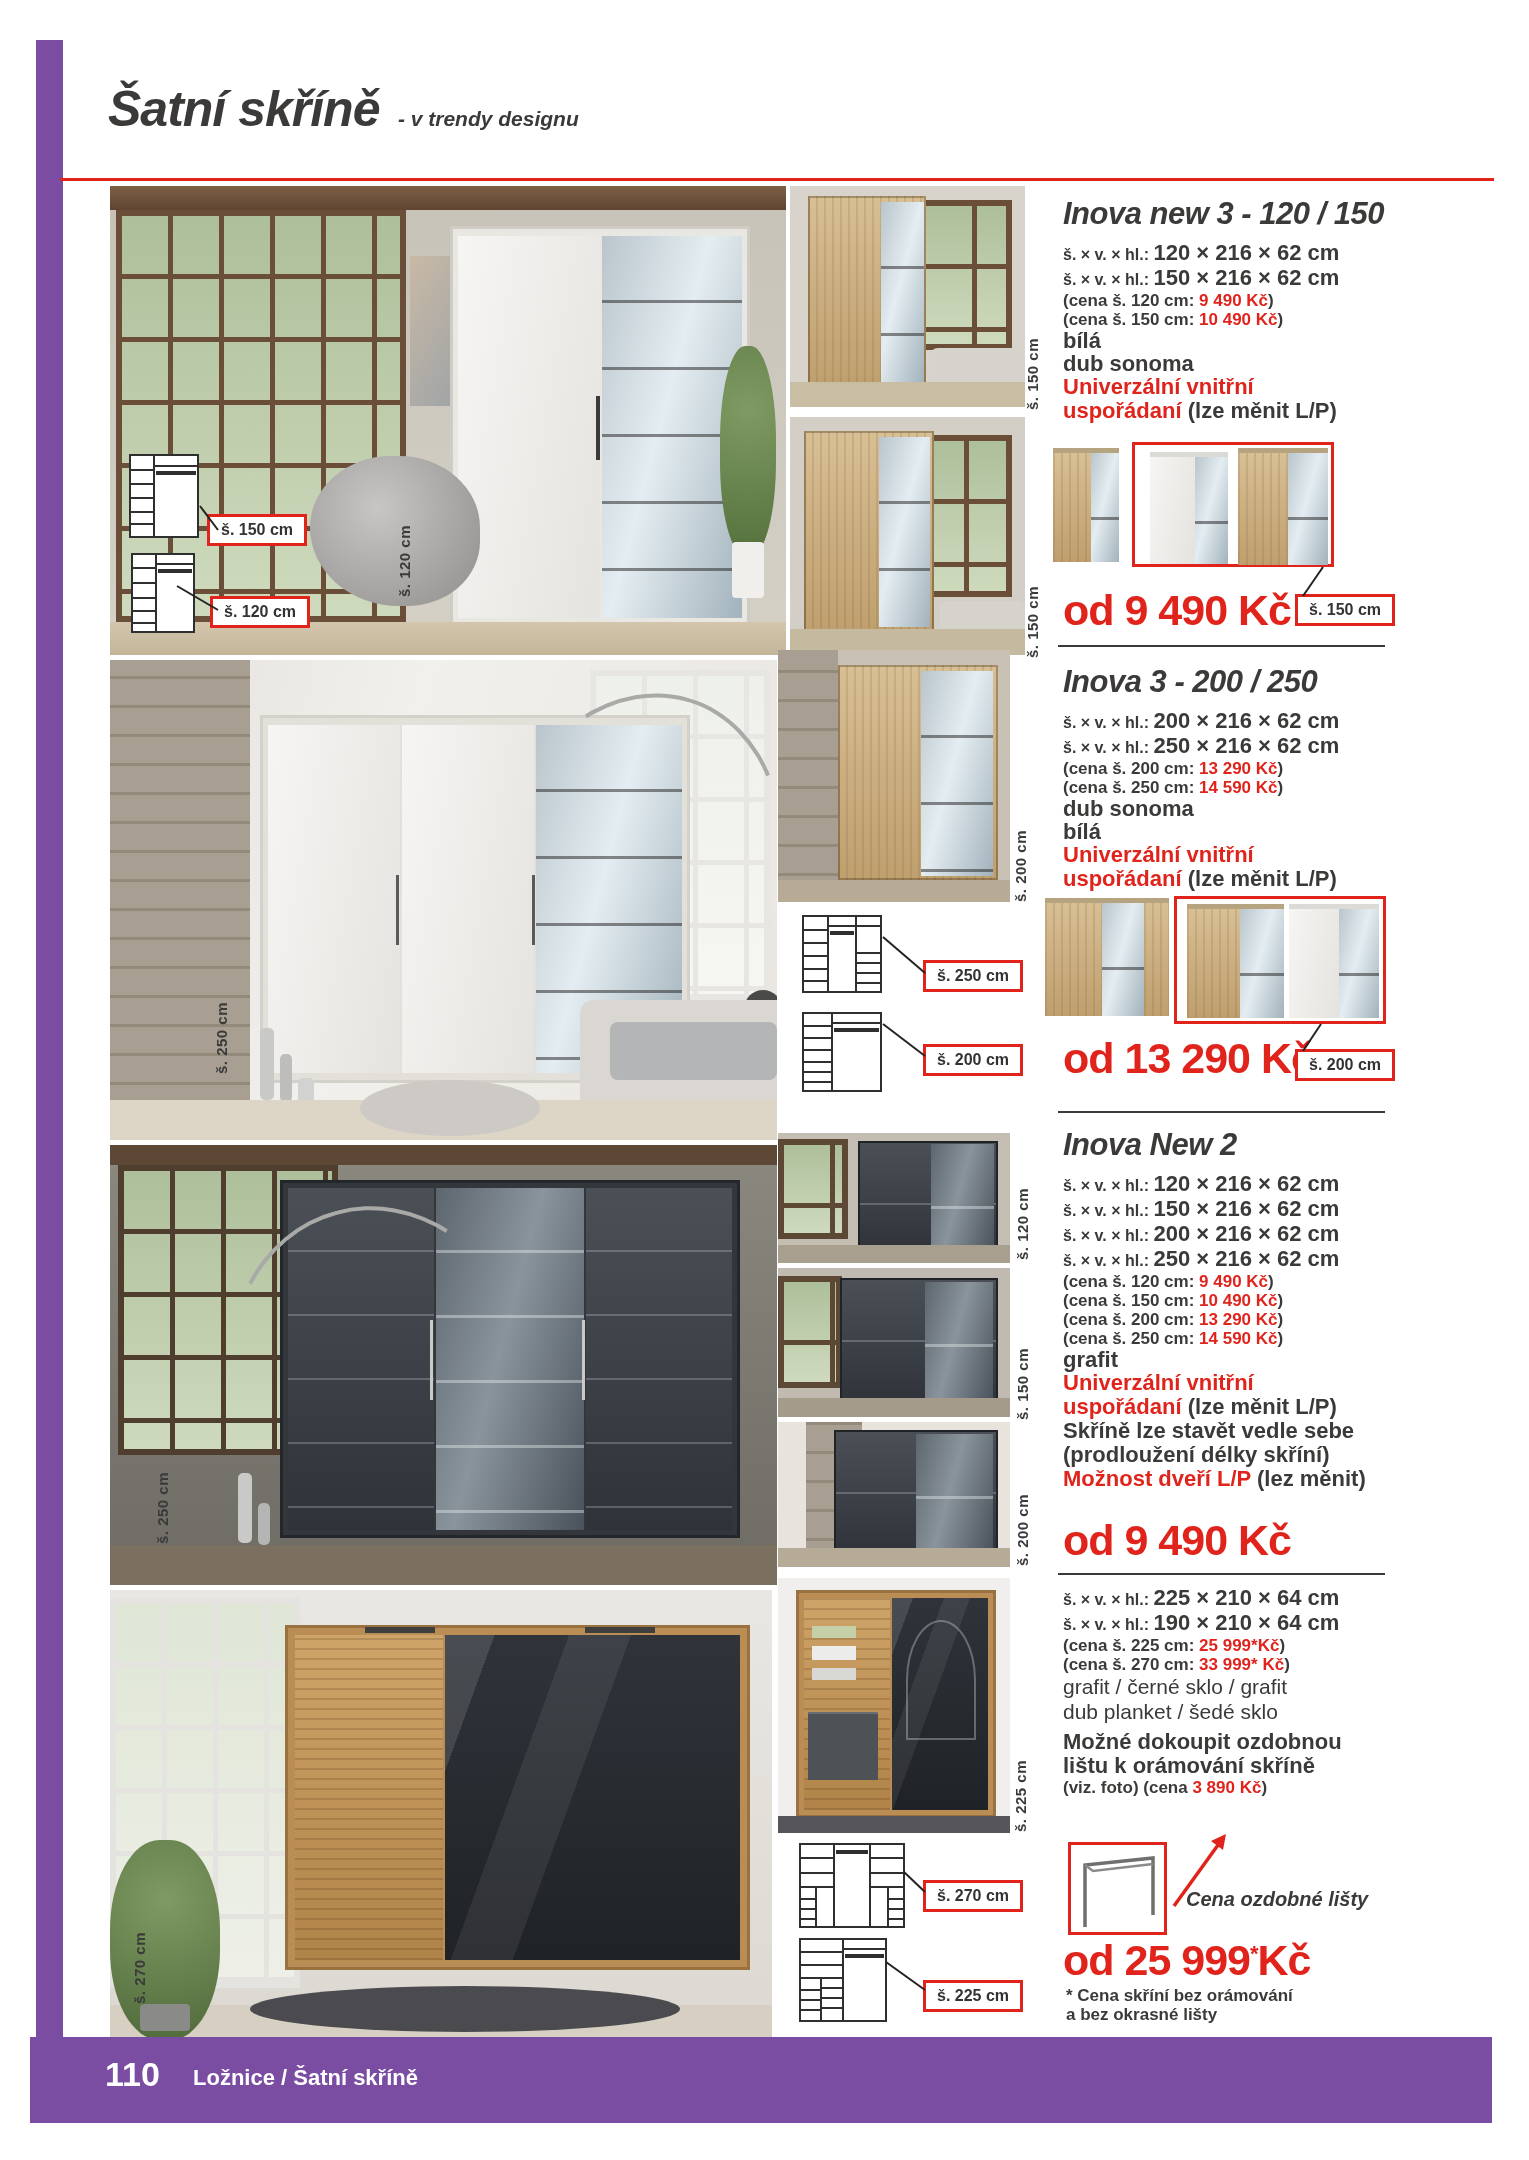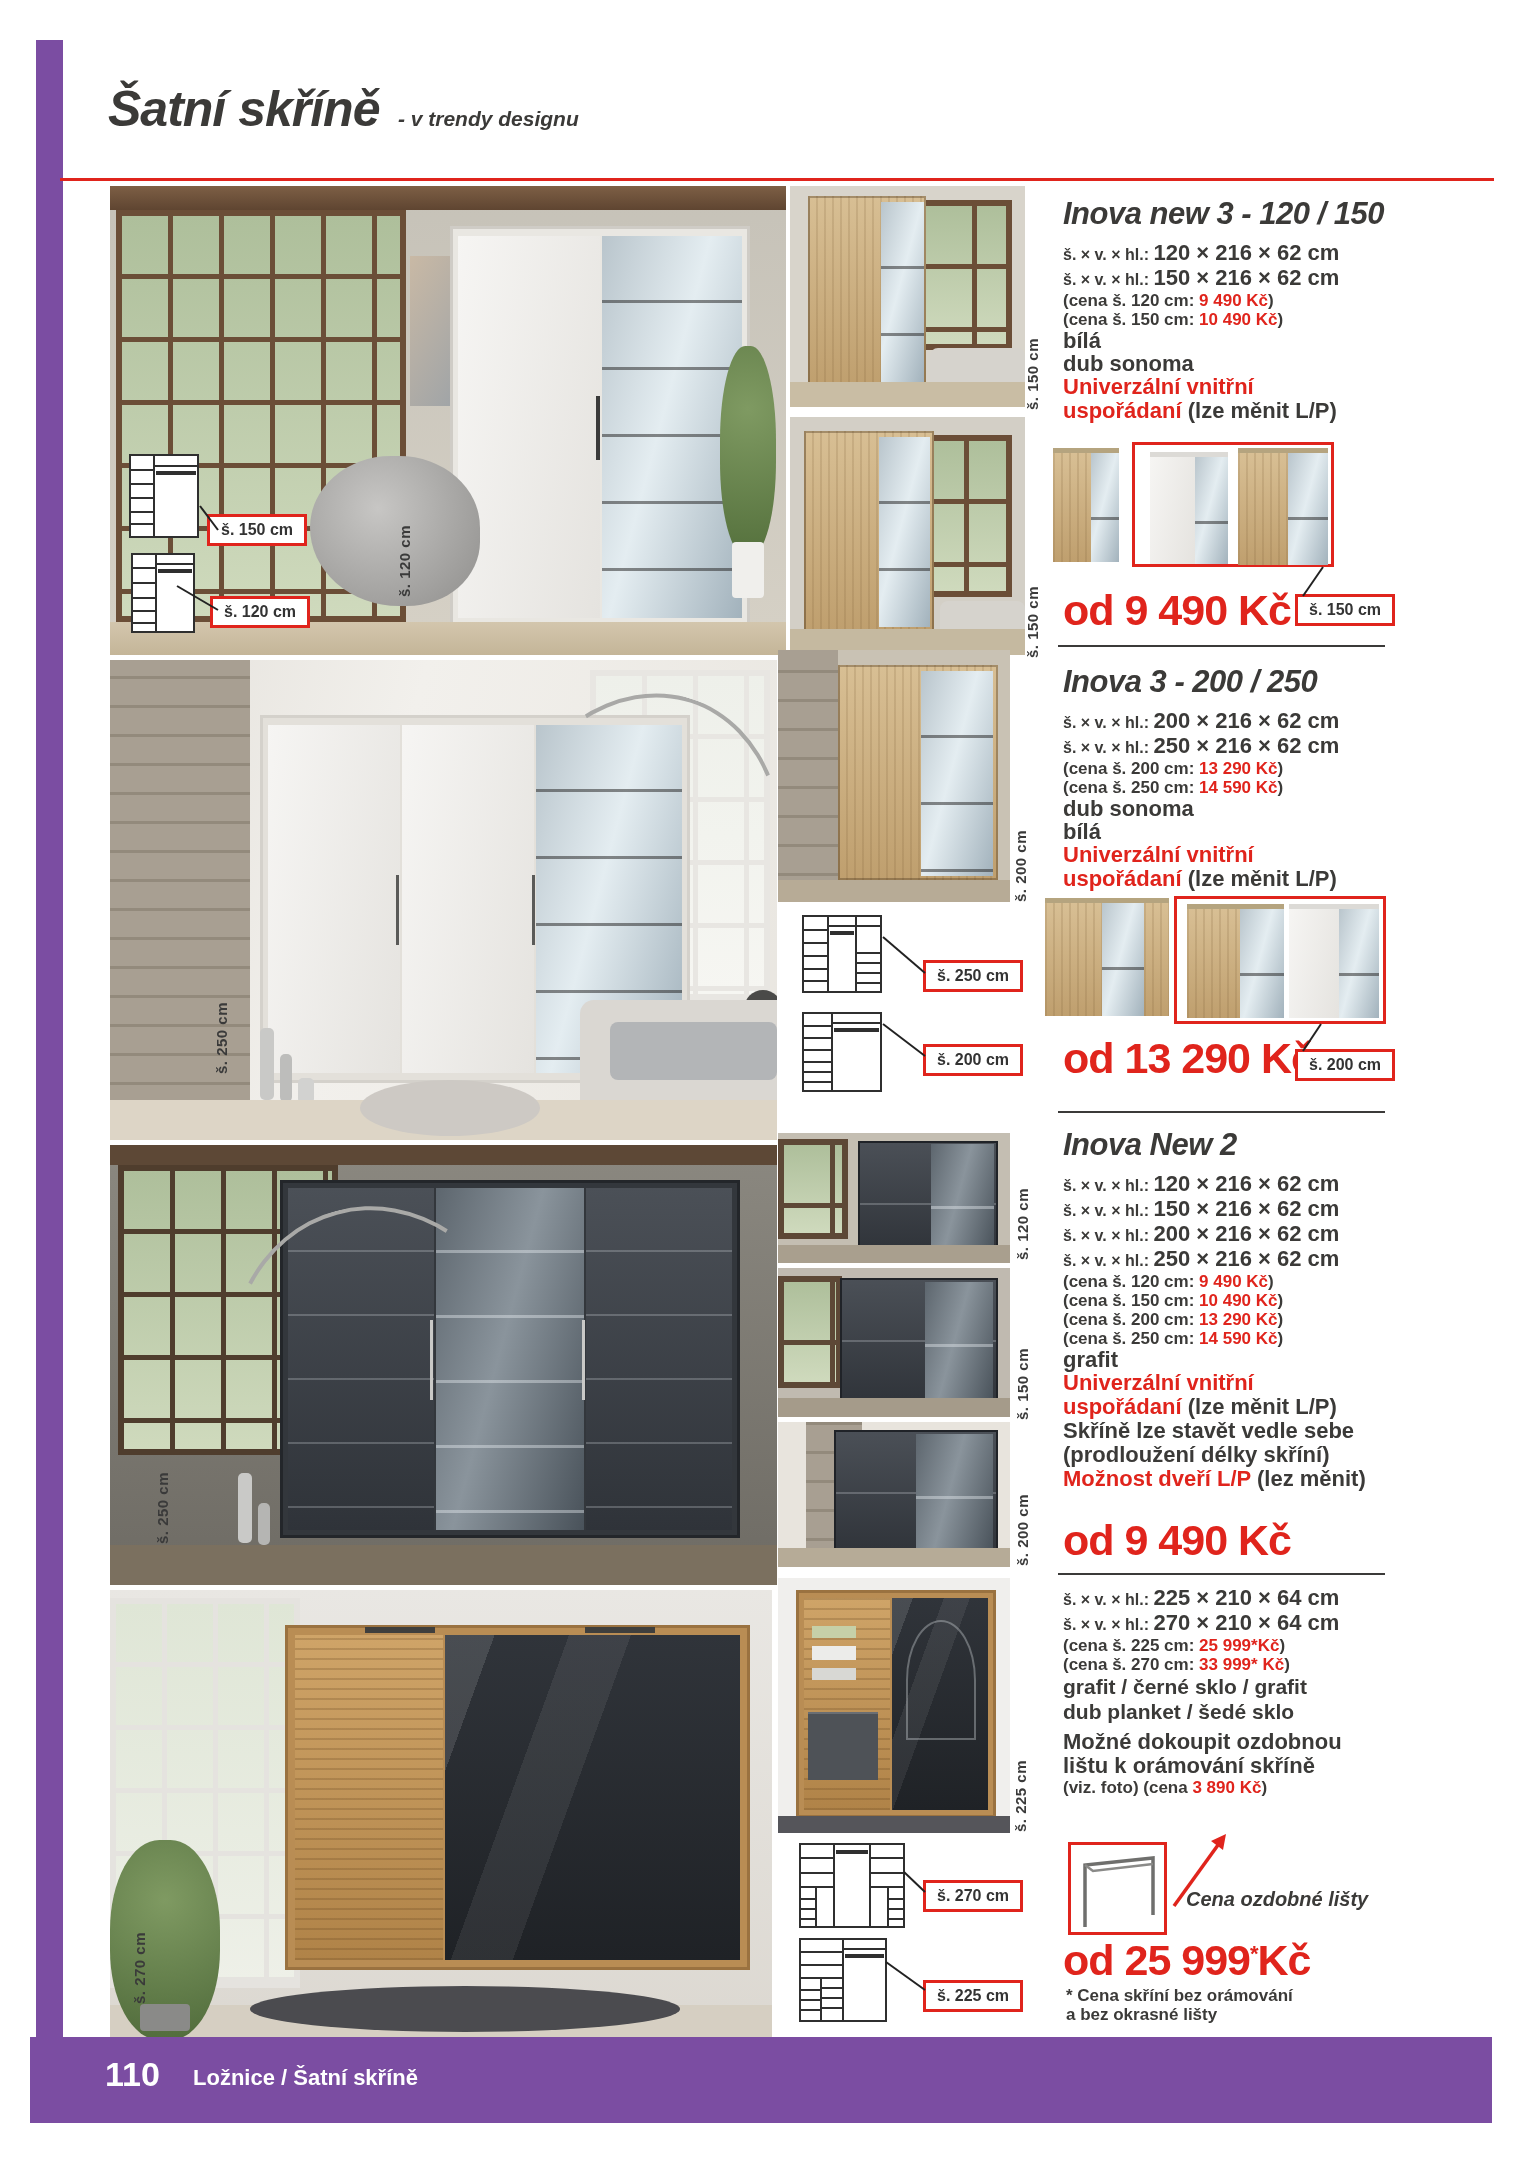--- a/index.html
+++ b/index.html
@@ -12,21 +12,21 @@
   
   .h-title{font-style:italic;font-weight:700;font-size:50px;line-height:1;letter-spacing:-1px;color:#3b3a38}
   .h-sub{font-style:italic;font-weight:700;font-size:21px;color:#3b3a38}
   .h-sec{font-style:italic;font-weight:700;font-size:31px;line-height:31px;letter-spacing:-.5px;margin-bottom:12px;color:#3b3a38}
   .sec{width:430px}
   .dl{line-height:23px;white-space:nowrap}
   .dimlbl{font-size:16px;font-weight:600}
   .dimval{font-size:22px;font-weight:600}
   .cn{font-size:17px;font-weight:600;line-height:19px;white-space:nowrap}
   .clr{font-size:22px;font-weight:600;line-height:23px}
-  .clr2{font-size:21px;font-weight:700;line-height:25px}
+  .clr2{font-size:21px;font-weight:400;line-height:25px}
   .rn{font-size:22px;font-weight:700;line-height:24px;white-space:nowrap}
   .red{color:var(--red)}
   .bigp{font-size:43px;font-weight:700;letter-spacing:-1px;color:var(--red);white-space:nowrap}
   .bigp sup{font-size:22px;vertical-align:14px}
   .tagbox{border:3px solid var(--red);background:#fff;font-size:16px;font-weight:600;color:#333;
           padding:4px 11px;white-space:nowrap}
   .vlabel{font-size:15px;font-weight:700;color:#3a3a3a;writing-mode:vertical-rl;transform:rotate(180deg);
           letter-spacing:.5px;white-space:nowrap}
   .sep{height:2px;background:#3b3a39;width:327px;left:1058px;position:absolute}
   .redbox{border:3px solid var(--red);position:absolute}
@@ -398,21 +398,21 @@
   <div class="rn"><span class="red">uspořádaní</span><span> (lze měnit L/P)</span></div>
   <div class="rn">Skříně lze stavět vedle sebe</div>
   <div class="rn">(prodloužení délky skříní)</div>
   <div class="rn"><span class="red">Možnost dveří L/P</span><span> (lez měnit)</span></div>
 </div>
 <div class="abs bigp" style="left:1063px;top:1516px">od 9 490 Kč</div>
 <div class="sep" style="top:1573px"></div>
 
 <div class="sec abs" style="left:1063px;top:1586px">
   <div class="dl"><span class="dimlbl">š. × v. × hl.:</span> <span class="dimval">225 × 210 × 64 cm</span></div>
-  <div class="dl"><span class="dimlbl">š. × v. × hl.:</span> <span class="dimval">270 × 210 × 64 cm</span></div>
+  <div class="dl"><span class="dimlbl">š. × v. × hl.:</span> <span class="dimval">190 × 210 × 64 cm</span></div>
   <div class="cn"><span>(cena š. 225 cm: </span><span class="red">25 999*Kč</span><span>)</span></div>
   <div class="cn"><span>(cena š. 270 cm: </span><span class="red">33 999* Kč</span><span>)</span></div>
   <div class="clr2">grafit / černé sklo / grafit</div>
   <div class="clr2">dub planket / šedé sklo</div>
   <div class="rn" style="margin-top:6px">Možné dokoupit ozdobnou</div>
   <div class="rn">lištu k orámování skříně</div>
   <div class="cn"><span>(viz. foto) (cena </span><span class="red">3 890 Kč</span><span>)</span></div>
 </div>
 
 <div class="redbox" style="left:1068px;top:1842px;width:99px;height:93px;background:#fff">

